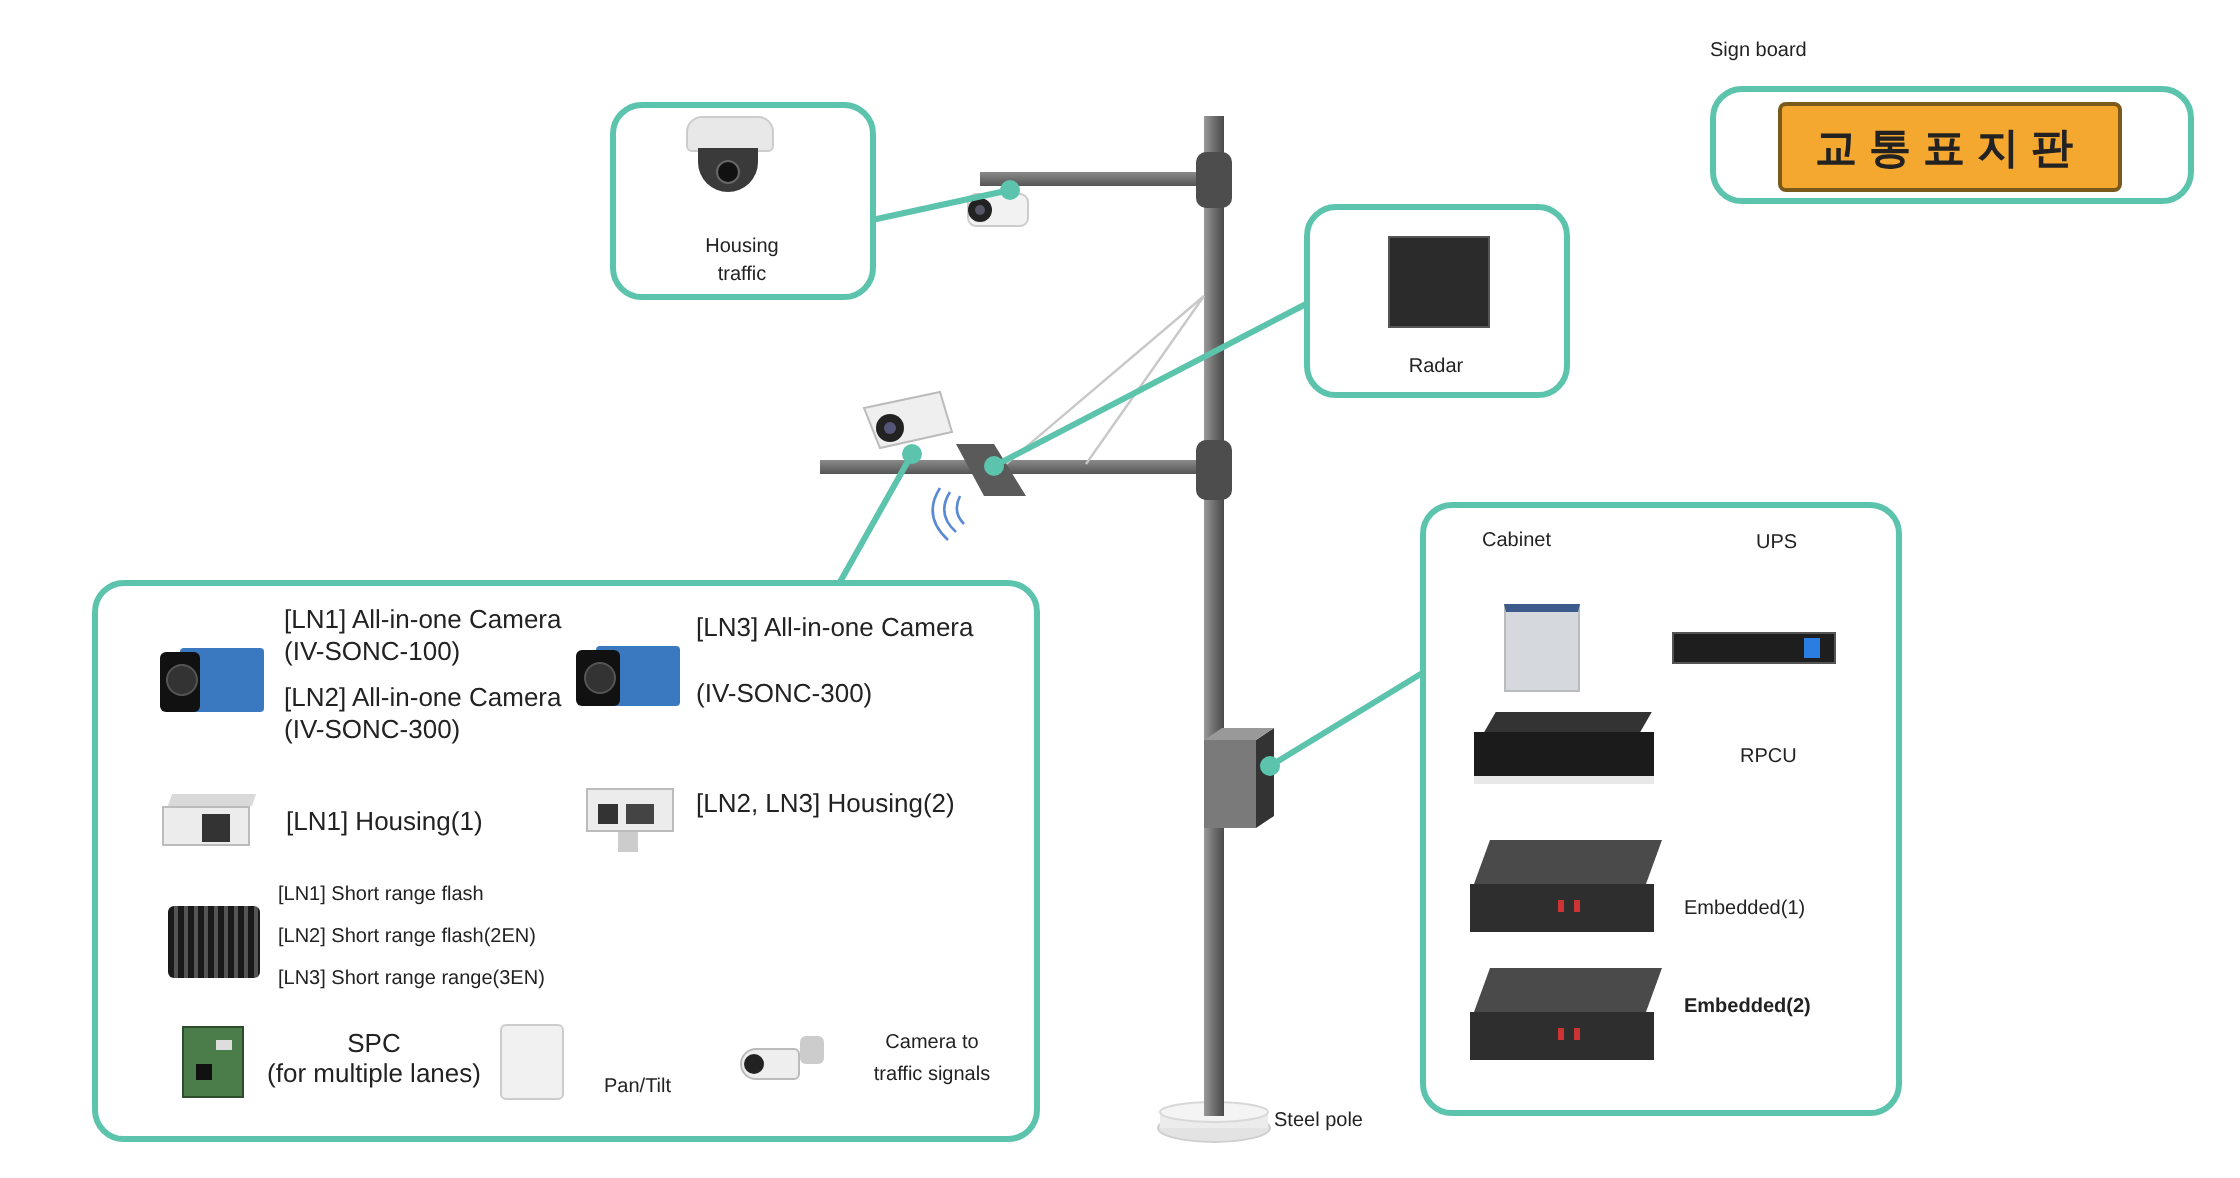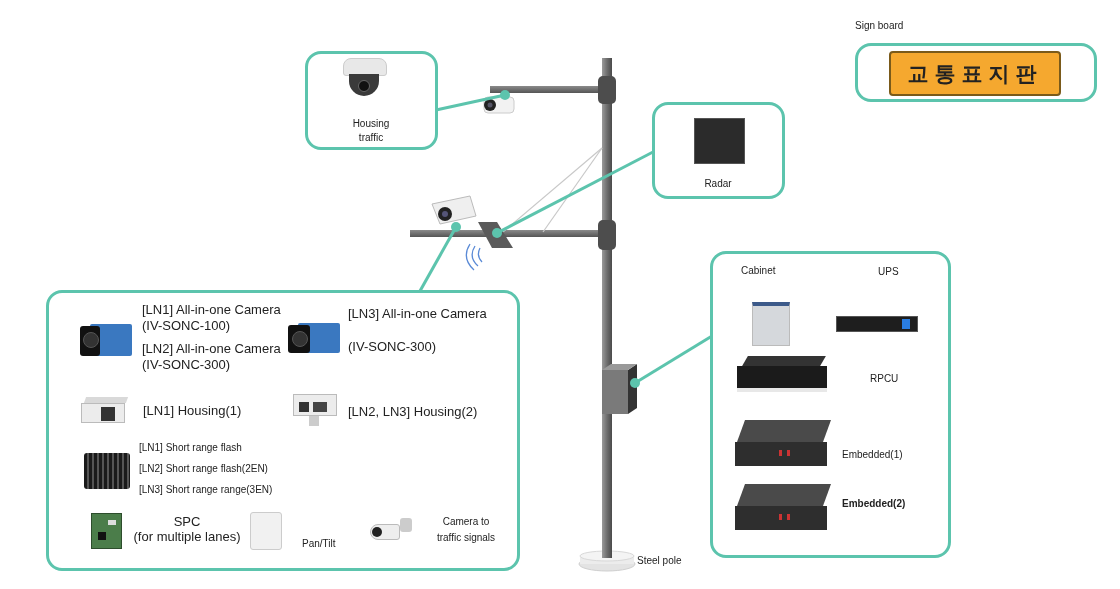--- a/index.html
+++ b/index.html
@@ -157,21 +157,21 @@
   <div style="position:absolute;left:20px;top:10px;width:14px;height:14px;background:#333;"></div>
 </div>
 <div class="t" style="left:143px;top:403px;">[LN1] Housing(1)</div>
 
 <div class="abs" style="left:291px;top:394px;width:48px;height:34px;">
   <div style="position:absolute;left:2px;top:0;width:44px;height:22px;background:#ececec;border:1px solid #bbb;box-sizing:border-box;"></div>
   <div style="position:absolute;left:8px;top:8px;width:10px;height:10px;background:#333;"></div>
   <div style="position:absolute;left:22px;top:8px;width:14px;height:10px;background:#444;"></div>
   <div style="position:absolute;left:18px;top:22px;width:10px;height:10px;background:#ccc;"></div>
 </div>
-<div class="t" style="left:348px;top:404px;">[LN2, LN3] Housing(2)</div>
+<div class="t" style="left:348px;top:394px;">[LN2, LN3] Housing(2)</div>
 
 <div class="abs" style="left:84px;top:453px;width:46px;height:36px;background:repeating-linear-gradient(90deg,#1a1a1a 0 3px,#555 3px 5px),#222;border-radius:3px;"></div>
 <div class="t tb" style="left:139px;top:440px;">[LN1] Short range flash</div>
 <div class="t tb" style="left:139px;top:461px;">[LN2] Short range flash(2EN)</div>
 <div class="t tb" style="left:139px;top:482px;">[LN3] Short range range(3EN)</div>
 
 <div class="abs" style="left:91px;top:513px;width:31px;height:36px;background:#4b7d4a;border:1px solid #2d4d2c;box-sizing:border-box;">
   <div style="position:absolute;left:6px;top:18px;width:8px;height:8px;background:#111;"></div>
   <div style="position:absolute;left:16px;top:6px;width:8px;height:5px;background:#ddd;"></div>
 </div>

